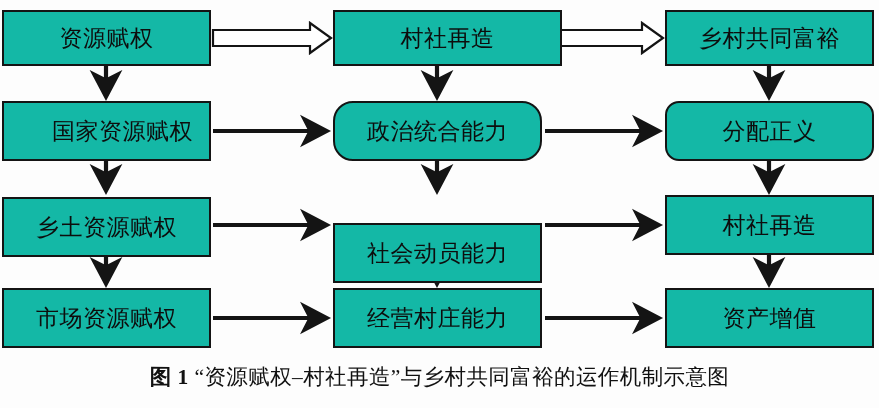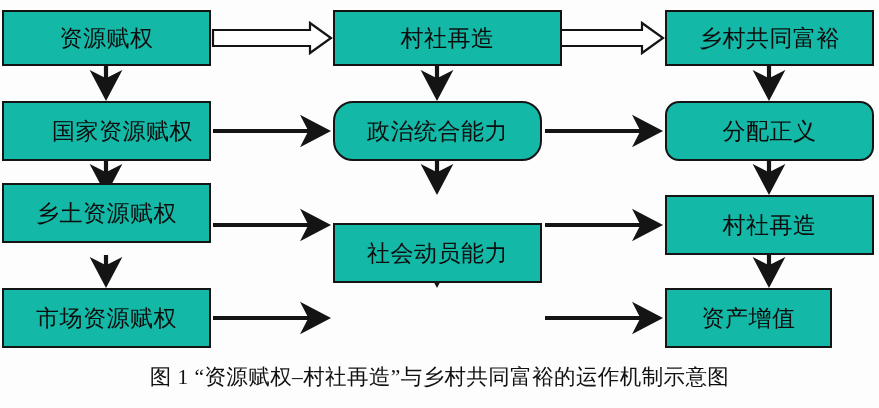--- a/index.html
+++ b/index.html
@@ -49,21 +49,21 @@
     top: 362px;
     width: 879px;
     text-align: center;
     font-size: 21.5px;
     color: #111111;
     letter-spacing: 0.4px;
     white-space: nowrap;
     font-family: "Liberation Serif", "DejaVu Serif", serif;
   }
   #caption .cap-index {
-    font-weight: normal;
+    font-weight: bold;
     margin-right: 6px;
   }
   #caption .cap-text {
     font-weight: 400;
   }
   .svg-layer {
     position: absolute;
     left: 0;
     top: 0;
     pointer-events: none;
@@ -128,34 +128,37 @@
   <div class="node-box" style="left:2px;  top:101px; width:209px; height:60px;padding-left:32px;">
     <span class="node-label">国家资源赋权</span>
   </div>
   <div class="node-box" style="left:333px; top:101px; width:209px; height:60px;border-radius:20px;">
     <span class="node-label">政治统合能力</span>
   </div>
   <div class="node-box" style="left:665px; top:101px; width:209px; height:60px;border-radius:14px;">
     <span class="node-label">分配正义</span>
   </div>
 
-  <div class="node-box" style="left:2px;  top:183px; width:209px; height:60px;">
+  <div class="node-box" style="left:2px;  top:197px; width:209px; height:60px;">
     <span class="node-label">乡土资源赋权</span>
   </div>
   <div class="node-box" style="left:333px; top:195px; width:209px; height:60px;margin-top:28px;">
     <span class="node-label">社会动员能力</span>
   </div>
   <div class="node-box" style="left:665px; top:195px; width:209px; height:60px;">
     <span class="node-label">村社再造</span>
   </div>
 
   <div class="node-box" style="left:2px;  top:288px; width:209px; height:60px;">
     <span class="node-label">市场资源赋权</span>
   </div>
-  <div class="node-box" style="left:665px; top:288px; width:167px; height:60px;">
+  <div class="node-box" style="left:333px; top:288px; width:209px; height:60px;">
+    <span class="node-label">经营村庄能力</span>
+  </div>
+  <div class="node-box" style="left:665px; top:288px; width:209px; height:60px;">
     <span class="node-label">资产增值</span>
   </div>
 
   <div id="caption">
     <span class="cap-index">图 1</span><span class="cap-text">“资源赋权–村社再造”与乡村共同富裕的运作机制示意图</span>
   </div>
 
 </div>
 
 </body></html>

